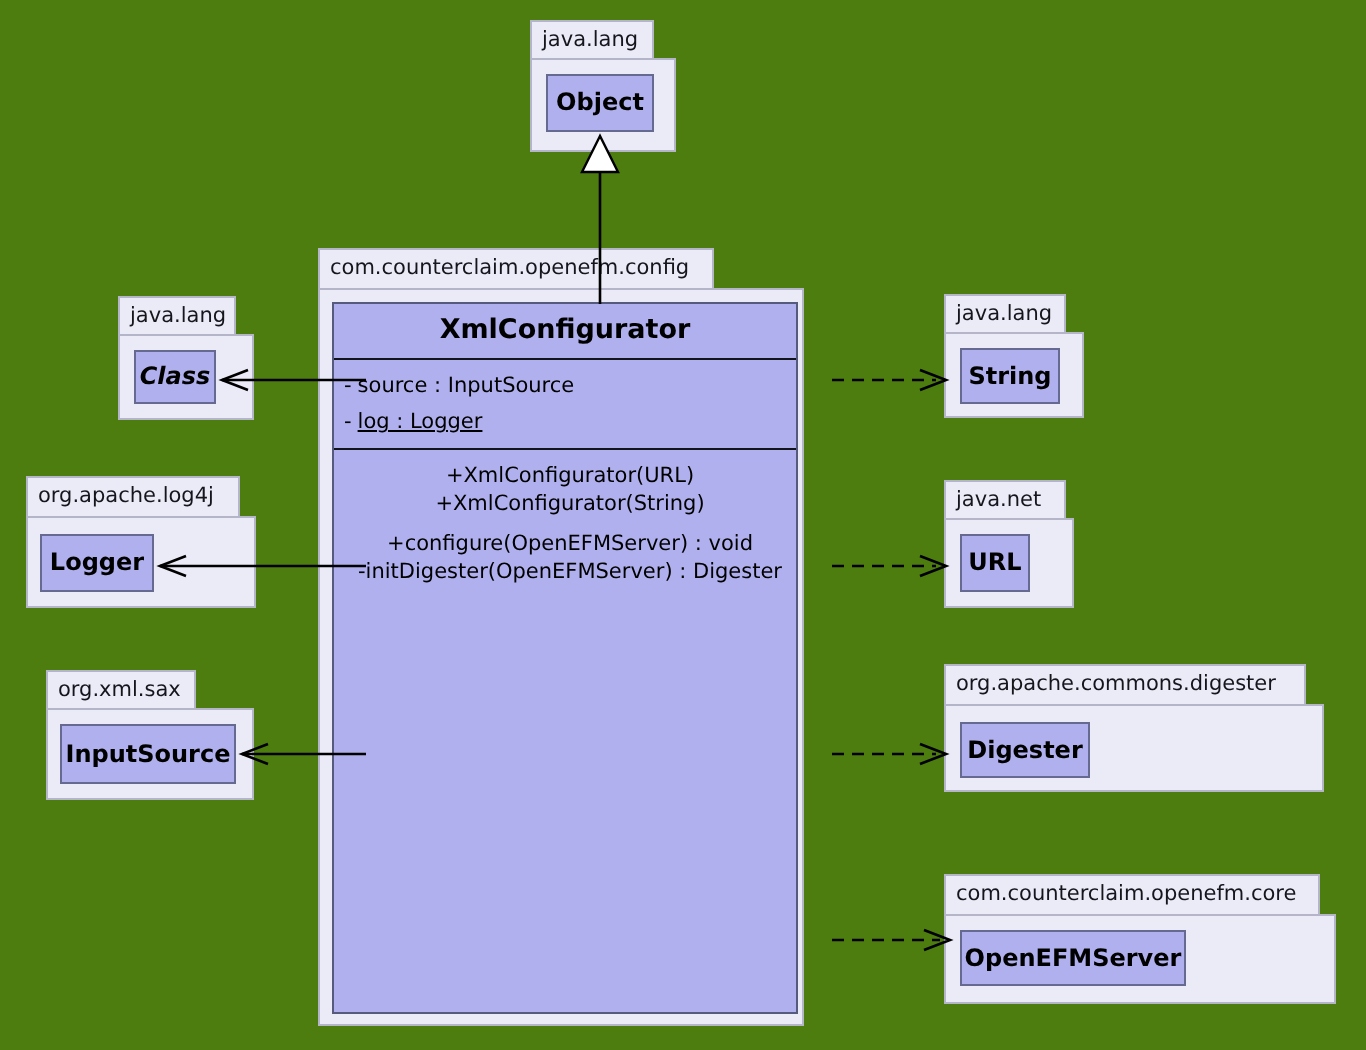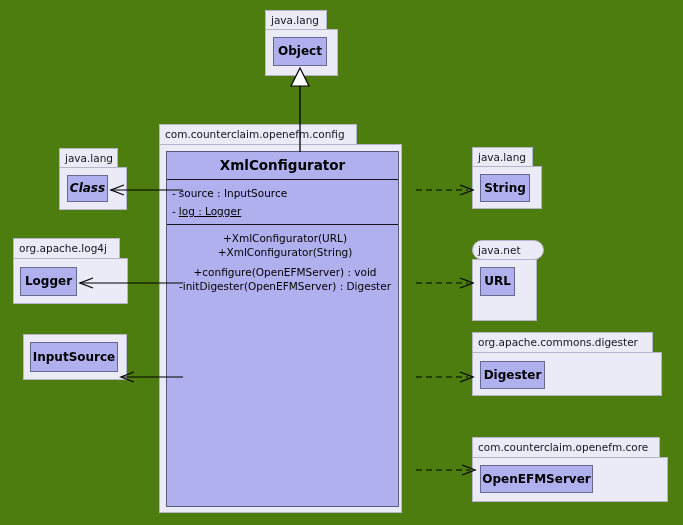--- a/index.html
+++ b/index.html
@@ -78,43 +78,46 @@
       <span>org.apache.log4j</span>
     </div>
     <div class="pkg-body" style="width:115px; height:46px;">
       <div class="cls" style="left:6px; top:8px; width:57px; height:29px; line-height:27px;">
         <span>Logger</span>
       </div>
     </div>
   </div>
 
   <div class="pkg" style="left:23px; top:335px;">
+    <div class="pkg-tab" style="width:75px;">
+      <span>org.xml.sax</span>
+    </div>
     <div class="pkg-body" style="width:104px; height:46px;">
       <div class="cls" style="left:6px; top:7px; width:88px; height:30px; line-height:28px;">
         <span>InputSource</span>
       </div>
     </div>
   </div>
 
   <div class="pkg" style="left:472px; top:147px;">
     <div class="pkg-tab" style="width:61px;">
       <span>java.lang</span>
     </div>
     <div class="pkg-body" style="width:70px; height:43px;">
       <div class="cls" style="left:7px; top:7px; width:50px; height:28px; line-height:26px;">
         <span>String</span>
       </div>
     </div>
   </div>
 
   <div class="pkg" style="left:472px; top:240px;">
-    <div class="pkg-tab" style="width:72px;border-radius:10px;">
+    <div class="pkg-tab" style="width:61px;">
       <span>java.net</span>
     </div>
-    <div class="pkg-body" style="width:65px; height:62px;">
+    <div class="pkg-body" style="width:65px; height:45px;">
       <div class="cls" style="left:7px; top:7px; width:35px; height:29px; line-height:27px;">
         <span>URL</span>
       </div>
     </div>
   </div>
 
   <div class="pkg" style="left:472px; top:332px;">
     <div class="pkg-tab" style="width:181px; height:21px;">
       <span>org.apache.commons.digester</span>
     </div>

